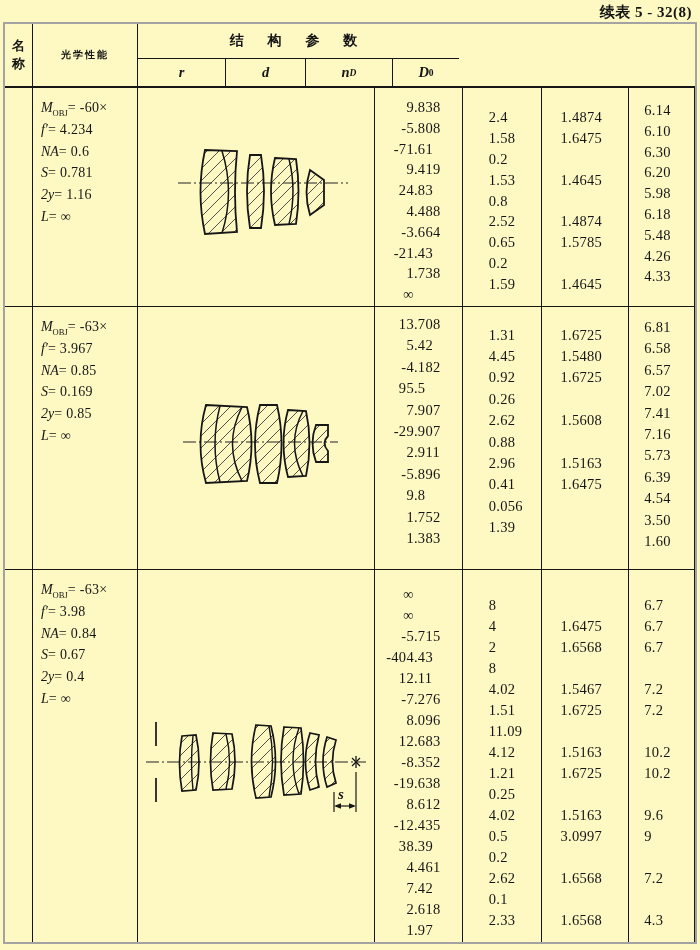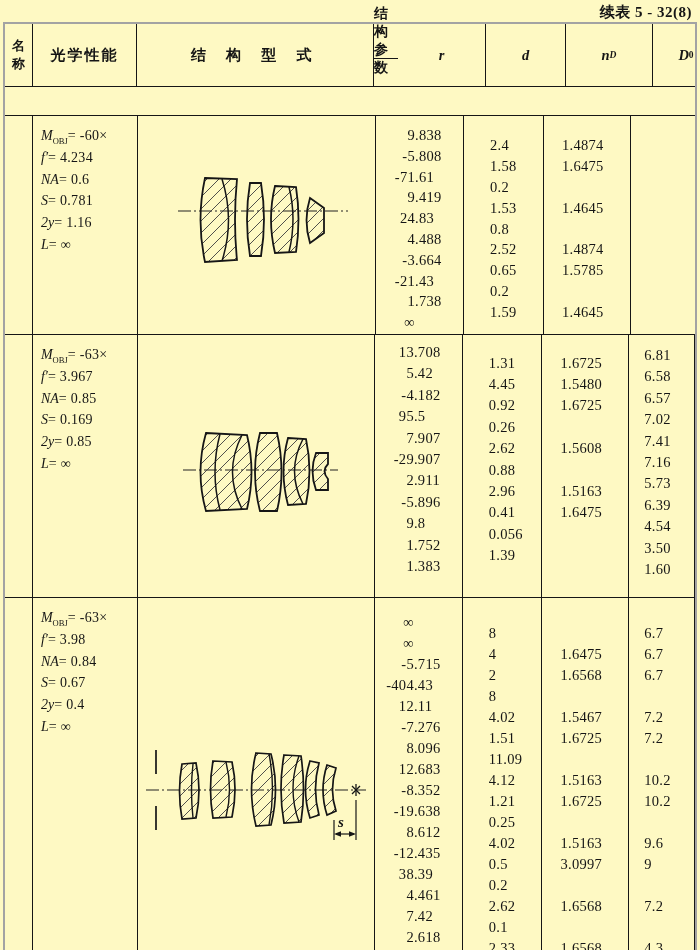--- a/index.html
+++ b/index.html
@@ -13,41 +13,41 @@
     font-weight:bold;font-size:15px;letter-spacing:.5px;
     font-family:"Liberation Serif",serif;
   }
   .tbl{
     margin:0 3px;border:2px solid #a3a3a3;background:transparent;
   }
   
   .thead{display:flex;border-bottom:1.5px solid #161616;height:62px;}
   .hc{box-sizing:border-box;border-right:1.2px solid #161616;
       display:flex;align-items:center;justify-content:center;
-      font-weight:bold;font-size:15px;font-family:"Liberation Sans",sans-serif;}
+      font-weight:bold;font-size:10px;font-family:"Liberation Sans",sans-serif;}
   .name-h{width:28px;font-size:13px;letter-spacing:0;padding:0 1px;text-align:center;}
   .perf-h{width:105px;letter-spacing:2px;}
   .struct-h{width:238px;letter-spacing:8px;}
-  .params-h{width:321px;display:flex;flex-direction:row;}
+  .params-h{width:321px;display:flex;flex-direction:column;}
   .params-title{height:35px;box-sizing:border-box;border-bottom:1.2px solid #161616;
       display:flex;align-items:center;justify-content:center;
       font-weight:bold;font-size:14px;letter-spacing:10px;
       font-family:"Liberation Sans",sans-serif;}
   .params-sub{flex:1;display:flex;}
   .sc{box-sizing:border-box;border-right:1.2px solid #161616;
       display:flex;align-items:center;justify-content:center;
       font-size:14.5px;font-weight:bold;}
   .sc:last-child,.c0{border-right:none;}
   .sc.w-r{width:88px}.sc.w-d{width:80px}.sc.w-n{width:87px}.sc.w-0{width:66px}
   .it{font-style:italic;}
   sub.subsc{font-size:9.5px;line-height:0;}
   
   .blk{display:flex;border-top:1.5px solid #161616;box-sizing:content-box;}
   .blk:first-of-type{border-top:none;}
-  .b1{--lh:20.8px;--pt:9px;height:218px;margin-top:28px;}
+  .b1{--lh:20.8px;--pt:9px;height:218px;}
   .b2{--lh:21.4px;--pt:7px;height:262px;}
   .b3{--lh:21.0px;--pt:14px;height:372px;}
   .cell{box-sizing:border-box;border-right:1.2px solid #161616;overflow:hidden;}
   .cname{width:28px;}
   .cperf{width:105px;padding:9px 2px 0 8px;}
   .cdiag{width:238px;position:relative;padding:0;}
   .cr{width:88px;}
   .cd{width:80px;}
   .cn{width:87px;font-family:Liberation Serif, serif;}
   .c0{width:66px;}
@@ -71,21 +71,20 @@
 <body>
 
 <div class="page">
   <div class="caption">续表 5 - 32(8)</div>
 
   <div class="tbl">
 
     <div class="thead">
       <div class="hc name-h">名称</div>
       <div class="hc perf-h">光学性能</div>
-      <div class="hc struct-h">结 构 型 式</div>
       <div class="params-h">
         <div class="params-title">结 构 参 数</div>
         <div class="params-sub">
           <div class="sc w-r">
               <span class="it">r</span>
             </div>
           <div class="sc w-d">
               <span class="it">d</span>
             </div>
           <div class="sc w-n">
@@ -154,20 +153,31 @@
       <div class="cell cnum cn half">
           <div class="ln">1.4874</div>
           <div class="ln">1.6475</div>
           <div class="ln"></div>
           <div class="ln">1.4645</div>
           <div class="ln"></div>
           <div class="ln">1.4874</div>
           <div class="ln">1.5785</div>
           <div class="ln"></div>
           <div class="ln">1.4645</div>
+        </div>
+      <div class="cell cnum c0 q">
+          <div class="ln">6.14</div>
+          <div class="ln">6.10</div>
+          <div class="ln">6.30</div>
+          <div class="ln">6.20</div>
+          <div class="ln">5.98</div>
+          <div class="ln">6.18</div>
+          <div class="ln">5.48</div>
+          <div class="ln">4.26</div>
+          <div class="ln">4.33</div>
         </div>
     </div>
 
     <div class="blk b2">
       <div class="cell cname"></div>
       <div class="cell cperf">
           <div class="pln"><span class="pv">M</span><sub class="ps">OBJ</sub><span class="pb">= -63×</span></div>
           <div class="pln"><span class="pv">f′</span><span class="pb">= 3.967</span></div>
           <div class="pln"><span class="pv">NA</span><span class="pb">= 0.85</span></div>
           <div class="pln"><span class="pv">S</span><span class="pb">= 0.169</span></div>

